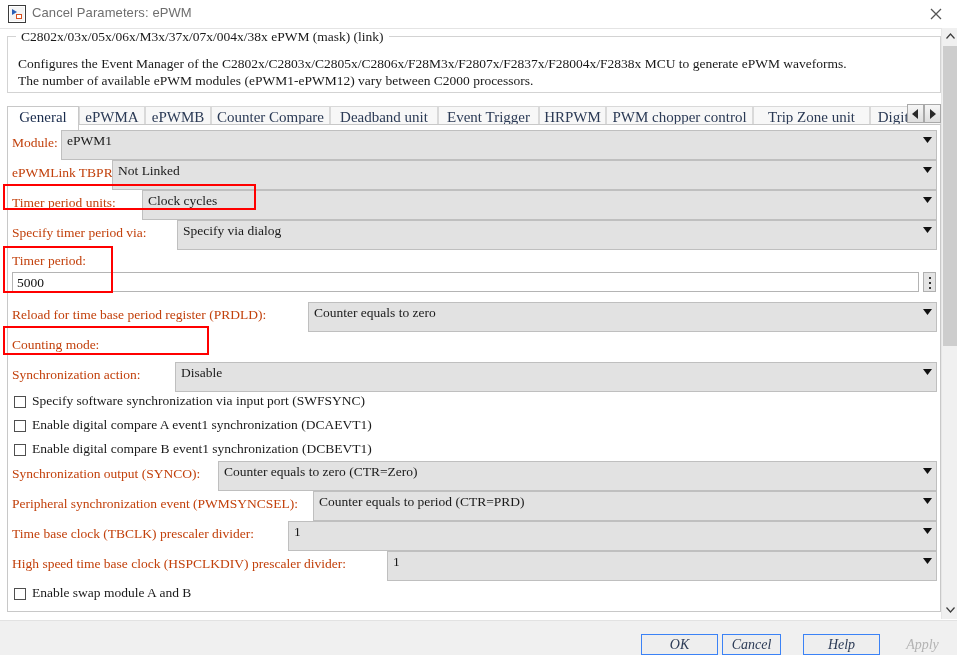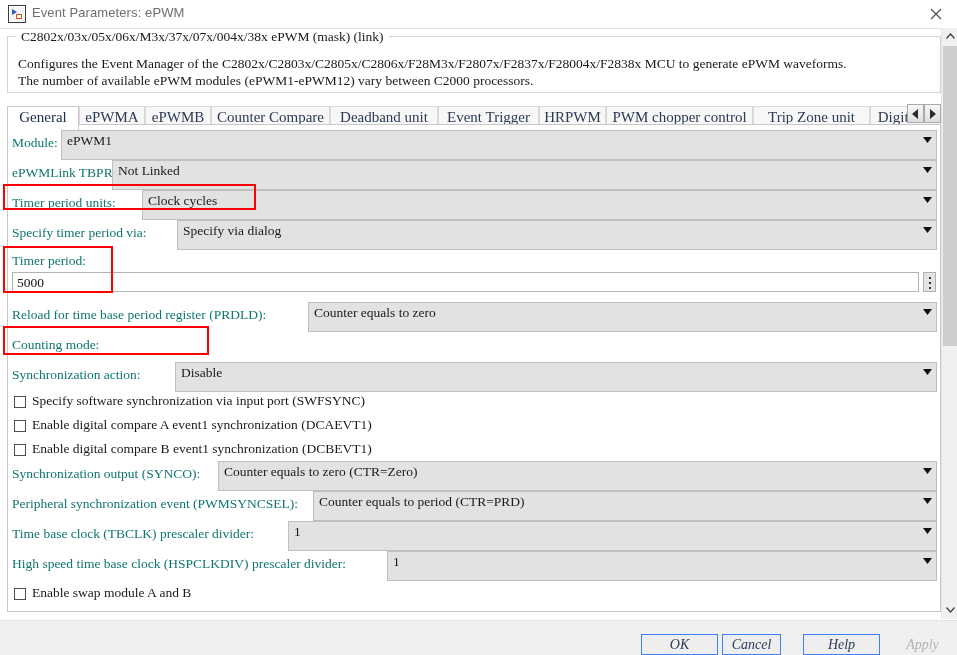--- a/index.html
+++ b/index.html
@@ -122,21 +122,21 @@
     background: #ffffff;
     border: 1px solid #c8c8c8;
     border-top: 1px solid #c8c8c8;
     box-sizing: border-box;
   }
 
   
   .lbl {
     position: absolute;
     font-size: 13.5px;
-    color: #0f766e;
+    color: #c2410c;
     white-space: nowrap;
     line-height: 16px;
   }
   .combo {
     position: absolute;
     height: 30px;
     box-sizing: border-box;
     background: #e2e2e2;
     border: 1px solid #bfbfbf;
     cursor: pointer;
@@ -274,21 +274,21 @@
 <div class="titlebar">
   <span class="title-icon">
     <svg width="18" height="18" viewBox="0 0 18 18">
       <rect x="0.5" y="0.5" width="17" height="17" fill="#ffffff" stroke="#3b3b3b"></rect>
       <rect x="2" y="2" width="14" height="14" fill="#f4f4f4"></rect>
       <path d="M4 4 L4 10 L9 7 Z" fill="#2b5fb5"></path>
       <rect x="8" y="9" width="6" height="5" fill="#d94f1e"></rect>
       <rect x="9" y="10" width="4" height="3" fill="#ffffff"></rect>
     </svg>
   </span>
-  <span class="title-text">Event Parameters: ePWM</span>
+  <span class="title-text">Cancel Parameters: ePWM</span>
   <span class="title-close">
     <svg width="22" height="20" viewBox="0 0 22 20">
       <path d="M6 5 L16 15 M16 5 L6 15" stroke="#555" stroke-width="1.3" fill="none"></path>
     </svg>
   </span>
 </div>
 
 <div class="groupbox"></div>
 <div class="group-legend">C2802x/03x/05x/06x/M3x/37x/07x/004x/38x ePWM (mask) (link)</div>
 <div class="group-body">Configures the Event Manager of the C2802x/C2803x/C2805x/C2806x/F28M3x/F2807x/F2837x/F28004x/F2838x MCU to generate ePWM waveforms.

